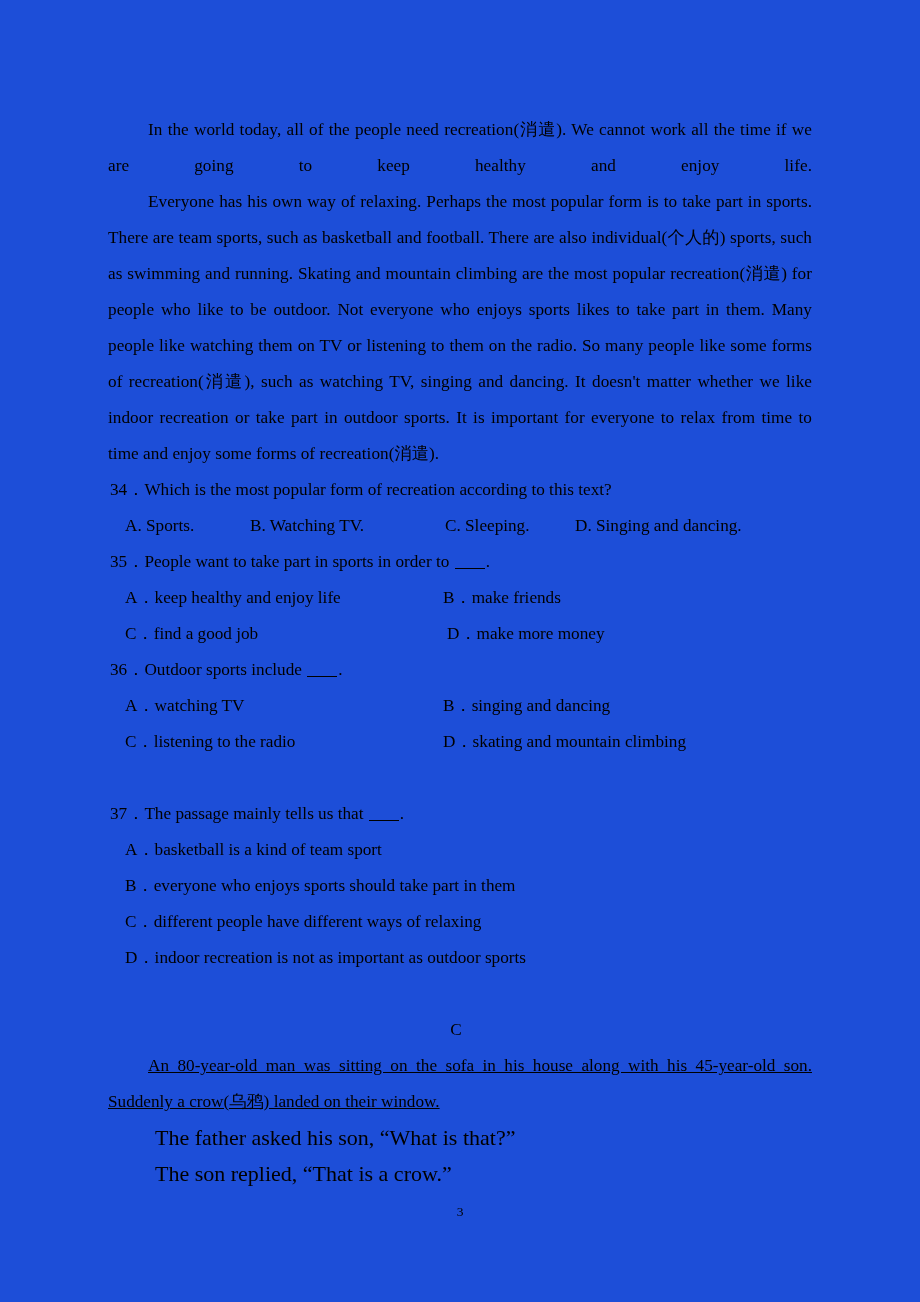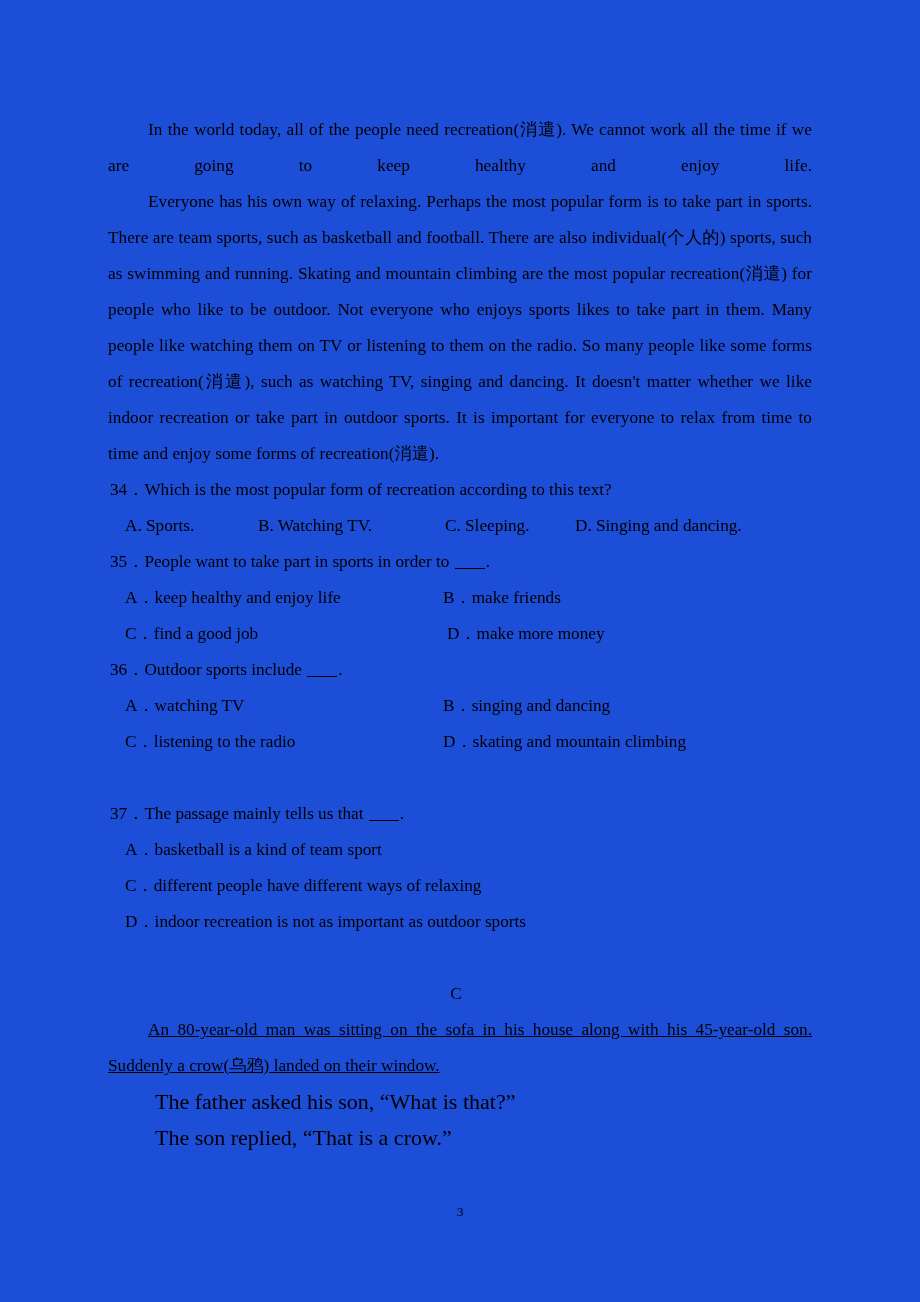--- a/index.html
+++ b/index.html
@@ -70,21 +70,21 @@
   .optrow.stacked {
     height: 36px;
   }
   .opt {
     position: absolute;
     top: 0;
     white-space: nowrap;
   }
   
   .q34 .o-a { left: 17px; }
-  .q34 .o-b { left: 150px; }
+  .q34 .o-b { left: 142px; }
   .q34 .o-c { left: 337px; }
   .q34 .o-d { left: 467px; text-align: right; }
   
   .twocol .o-a { left: 17px; }
   .twocol .o-b { left: 335px; }
   .twocol .o-c { left: 17px; }
   .twocol .o-d { left: 339px; }
   .q36 .o-d { left: 335px; }
   
   .q37 .o-a,
@@ -173,20 +173,23 @@
     </div>
 
     <div class="spacer36"></div>
 
     <div class="qblock q37">
       <p class="qstem"><span class="qnum">37．</span><span>The passage mainly tells us that </span><span class="blank"></span><span>.</span></p>
       <div class="optrow stacked">
         <span class="opt o-a"><span>A．</span><span>basketball is a kind of team sport</span></span>
       </div>
       <div class="optrow stacked">
+        <span class="opt o-b"><span>B．</span><span>everyone who enjoys sports should take part in them</span></span>
+      </div>
+      <div class="optrow stacked">
         <span class="opt o-c"><span>C．</span><span>different people have different ways of relaxing</span></span>
       </div>
       <div class="optrow stacked">
         <span class="opt o-d"><span>D．</span><span>indoor recreation is not as important as outdoor sports</span></span>
       </div>
     </div>
 
     <div class="spacer36"></div>
 
     <p class="section-label">C</p>

